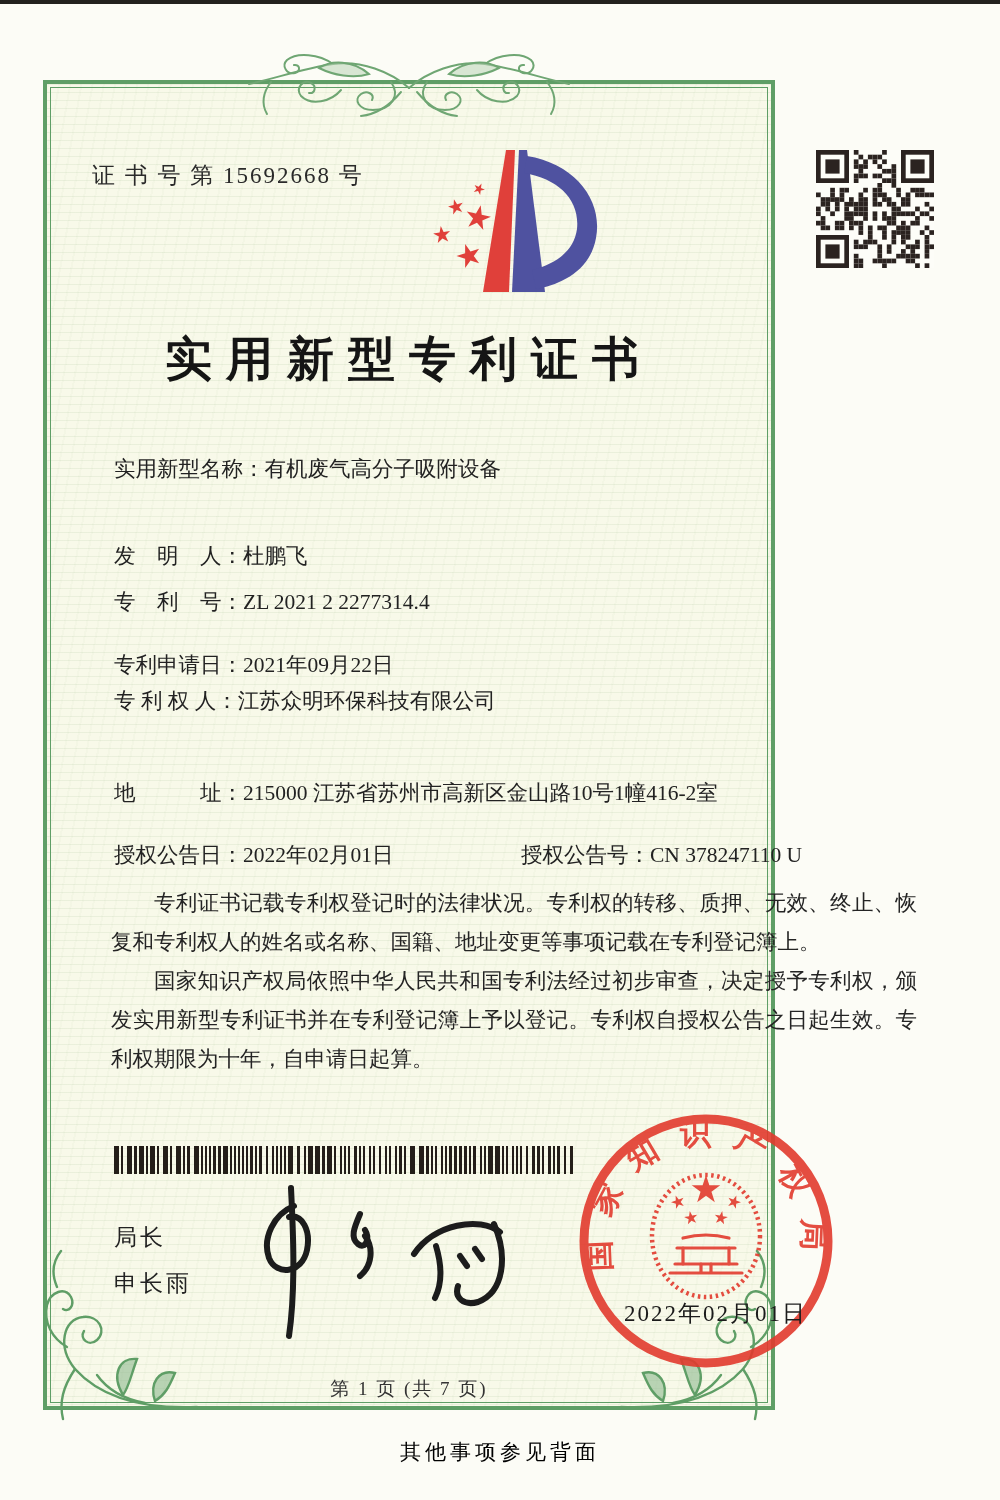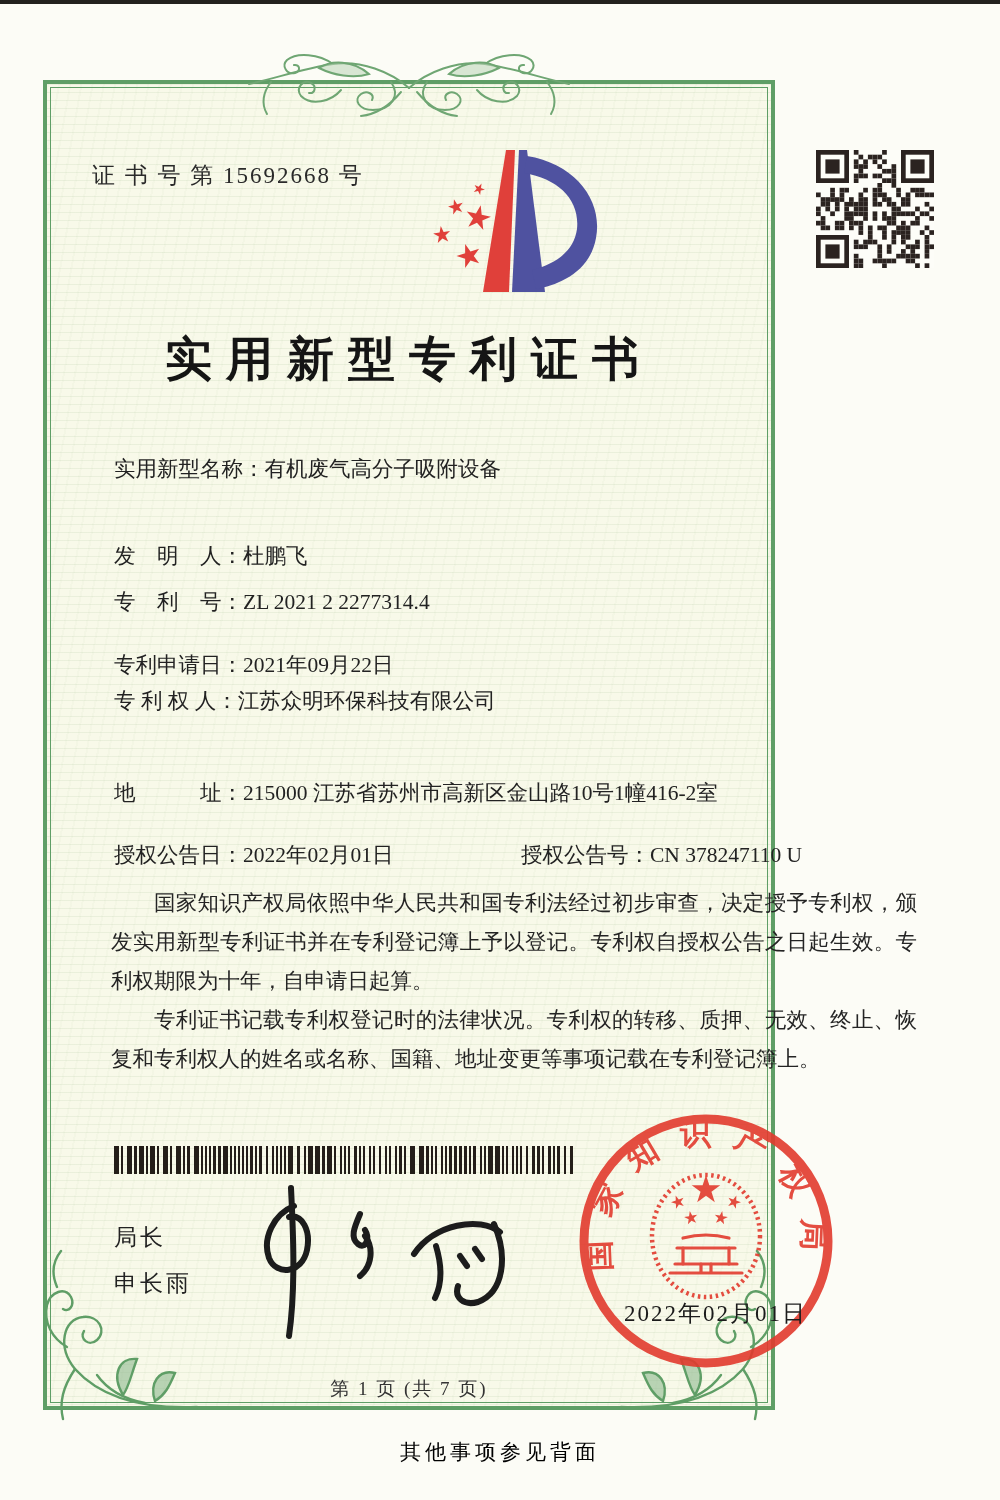--- a/index.html
+++ b/index.html
@@ -399,22 +399,22 @@
   </div>
 
   <div class="grant-row">
     <span>授权公告日：</span><span>2022年02月01日</span>
     <span class="grant-col2">
       <span>授权公告号：</span><span>CN 378247110 U</span>
     </span>
   </div>
 
   <div class="legal-text">
+    <p>专利证书记载专利权登记时的法律状况。专利权的转移、质押、无效、终止、恢复和专利权人的姓名或名称、国籍、地址变更等事项记载在专利登记簿上。</p>
     <p>国家知识产权局依照中华人民共和国专利法经过初步审查，决定授予专利权，颁发实用新型专利证书并在专利登记簿上予以登记。专利权自授权公告之日起生效。专利权期限为十年，自申请日起算。</p>
-    <p>专利证书记载专利权登记时的法律状况。专利权的转移、质押、无效、终止、恢复和专利权人的姓名或名称、国籍、地址变更等事项记载在专利登记簿上。</p>
   </div>
 
   <div class="barcode" id="barcode"><i style="width:5px;margin-right:2px"></i><i style="width:2px;margin-right:4px"></i><i style="width:5px;margin-right:2px"></i><i style="width:3px;margin-right:2px"></i><i style="width:5px;margin-right:2px"></i><i style="width:2px;margin-right:2px"></i><i style="width:5px;margin-right:2px"></i><i style="width:2px;margin-right:4px"></i><i style="width:5px;margin-right:2px"></i><i style="width:2px;margin-right:4px"></i><i style="width:5px;margin-right:2px"></i><i style="width:2px;margin-right:2px"></i><i style="width:3px;margin-right:4px"></i><i style="width:5px;margin-right:2px"></i><i style="width:2px;margin-right:2px"></i><i style="width:2px;margin-right:2px"></i><i style="width:2px;margin-right:2px"></i><i style="width:3px;margin-right:2px"></i><i style="width:3px;margin-right:2px"></i><i style="width:5px;margin-right:2px"></i><i style="width:2px;margin-right:2px"></i><i style="width:2px;margin-right:2px"></i><i style="width:2px;margin-right:2px"></i><i style="width:2px;margin-right:2px"></i><i style="width:2px;margin-right:2px"></i><i style="width:3px;margin-right:2px"></i><i style="width:2px;margin-right:2px"></i><i style="width:3px;margin-right:4px"></i><i style="width:2px;margin-right:4px"></i><i style="width:2px;margin-right:2px"></i><i style="width:2px;margin-right:2px"></i><i style="width:2px;margin-right:2px"></i><i style="width:2px;margin-right:2px"></i><i style="width:5px;margin-right:4px"></i><i style="width:3px;margin-right:4px"></i><i style="width:2px;margin-right:2px"></i><i style="width:5px;margin-right:2px"></i><i style="width:5px;margin-right:2px"></i><i style="width:3px;margin-right:2px"></i><i style="width:5px;margin-right:2px"></i><i style="width:2px;margin-right:4px"></i><i style="width:2px;margin-right:2px"></i><i style="width:2px;margin-right:2px"></i><i style="width:2px;margin-right:4px"></i><i style="width:3px;margin-right:2px"></i><i style="width:2px;margin-right:2px"></i><i style="width:2px;margin-right:4px"></i><i style="width:2px;margin-right:2px"></i><i style="width:2px;margin-right:4px"></i><i style="width:2px;margin-right:4px"></i><i style="width:2px;margin-right:2px"></i><i style="width:2px;margin-right:4px"></i><i style="width:2px;margin-right:2px"></i><i style="width:3px;margin-right:2px"></i><i style="width:2px;margin-right:4px"></i><i style="width:5px;margin-right:4px"></i><i style="width:5px;margin-right:2px"></i><i style="width:3px;margin-right:2px"></i><i style="width:2px;margin-right:2px"></i><i style="width:2px;margin-right:4px"></i><i style="width:2px;margin-right:2px"></i><i style="width:2px;margin-right:2px"></i><i style="width:3px;margin-right:2px"></i><i style="width:3px;margin-right:2px"></i><i style="width:3px;margin-right:2px"></i><i style="width:3px;margin-right:2px"></i><i style="width:2px;margin-right:2px"></i><i style="width:3px;margin-right:4px"></i><i style="width:2px;margin-right:2px"></i><i style="width:2px;margin-right:2px"></i><i style="width:5px;margin-right:2px"></i><i style="width:5px;margin-right:2px"></i><i style="width:2px;margin-right:2px"></i><i style="width:2px;margin-right:4px"></i><i style="width:2px;margin-right:2px"></i><i style="width:2px;margin-right:2px"></i><i style="width:2px;margin-right:4px"></i><i style="width:2px;margin-right:4px"></i><i style="width:3px;margin-right:2px"></i><i style="width:3px;margin-right:2px"></i><i style="width:2px;margin-right:4px"></i><i style="width:3px;margin-right:2px"></i><i style="width:2px;margin-right:2px"></i><i style="width:3px;margin-right:4px"></i><i style="width:2px;margin-right:4px"></i><i style="width:3px;margin-right:4px"></i></div>
 
   <div class="signer signer-title">局长</div>
   <div class="signer signer-name">申长雨</div>
 
   <div class="signature">
     <svg width="310" height="170" viewBox="0 0 310 170" fill="none" stroke="#1c1c1c" stroke-width="6" stroke-linecap="round">
       <path d="M62,30 C42,38 30,62 37,82 C44,100 70,98 75,74 C79,54 70,38 57,41"></path>

